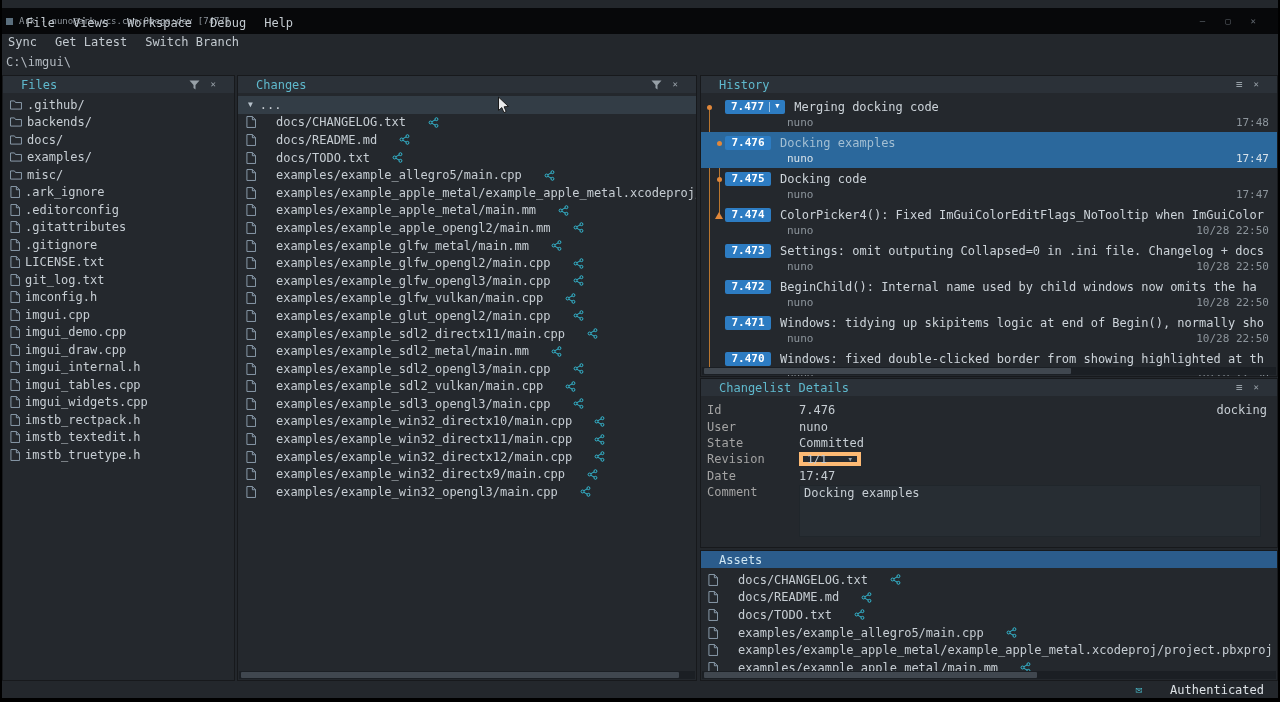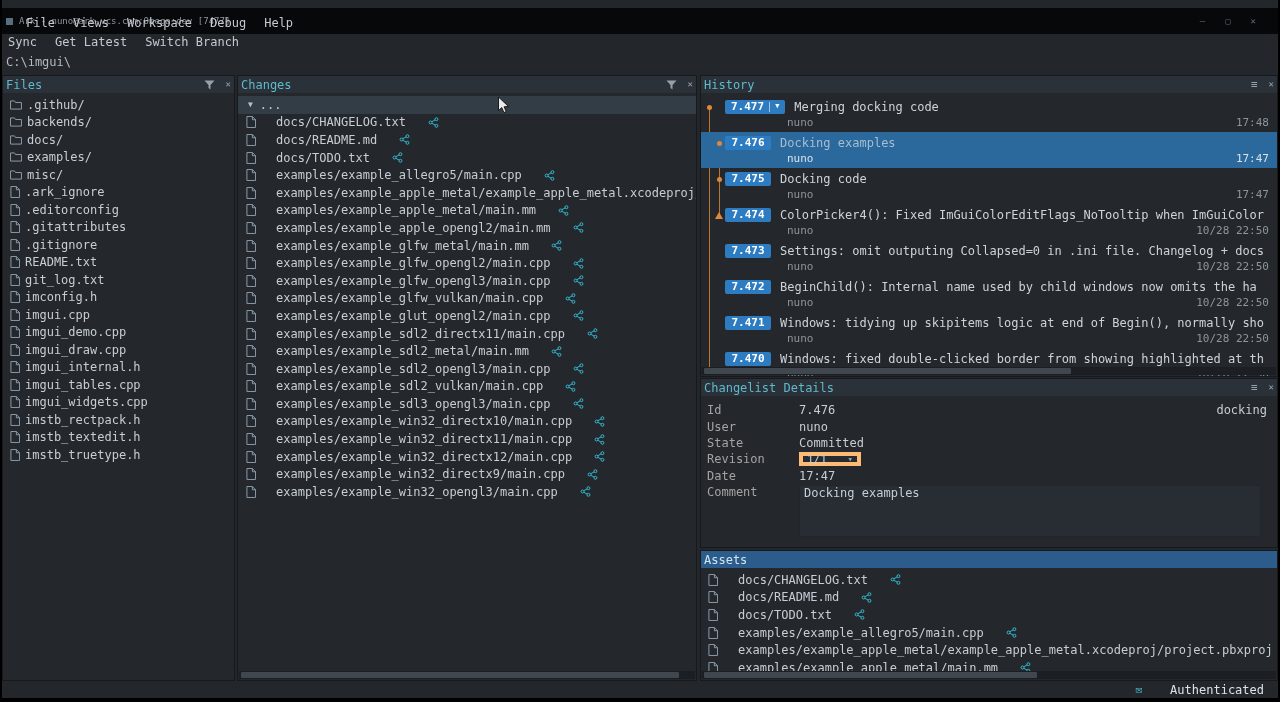--- a/index.html
+++ b/index.html
@@ -25,21 +25,21 @@
 
   
   .panel { position:absolute; background:#24282d; border:1px solid #17191c; box-sizing:border-box; }
   .files-panel   { left:2px;   top:75px;  width:233px; height:606px; }
   .changes-panel { left:237px; top:75px;  width:460px; height:606px; }
   .history-panel { left:700px; top:75px;  width:578px; height:302px; }
   .details-panel { left:700px; top:378px; width:578px; height:170px; }
   .assets-panel  { left:700px; top:550px; width:578px; height:131px; }
 
   .panel-header { height:17px; background:#2b3138; display:flex; align-items:center;
-    padding:0 3px; font-size:12px; color:#5fb9cd; gap:6px; box-sizing:border-box; }
+    padding:0 18px; font-size:12px; color:#5fb9cd; gap:6px; box-sizing:border-box; }
   .assets-panel .panel-header { background:#2b5c8c; color:#cfe6f2; }
   .ph-icons { margin-left:auto; display:flex; gap:11px; align-items:center; color:#97a0a7; }
   .ph-ic { display:inline-flex; align-items:center; }
   .ph-x { font-size:9px; line-height:1; }
   .ph-menu { font-size:11px; line-height:1; }
   .panel-body { position:relative; overflow:hidden; height:calc(100% - 17px); padding-top:3px; box-sizing:border-box; }
 
   
   .tree-row { height:17.5px; display:flex; align-items:center; gap:5px; padding-left:7px;
     font-size:12px; white-space:nowrap; color:#c6cdd3; }
@@ -219,21 +219,21 @@
         </span>
         <span class="lbl">.gitignore</span>
       </div>
       <div class="tree-row">
         <span class="icon">
           <svg viewBox="0 0 11 13" width="10" height="12">
             <path d="M1 0.5 H7 L10.5 4 V12.5 H1 Z" fill="none" stroke="currentColor"></path>
             <path d="M7 0.5 V4 H10.5" fill="none" stroke="currentColor"></path>
           </svg>
         </span>
-        <span class="lbl">README.txt</span>
+        <span class="lbl">LICENSE.txt</span>
       </div>
       <div class="tree-row">
         <span class="icon">
           <svg viewBox="0 0 11 13" width="10" height="12">
             <path d="M1 0.5 H7 L10.5 4 V12.5 H1 Z" fill="none" stroke="currentColor"></path>
             <path d="M7 0.5 V4 H10.5" fill="none" stroke="currentColor"></path>
           </svg>
         </span>
         <span class="lbl">git_log.txt</span>
       </div>

